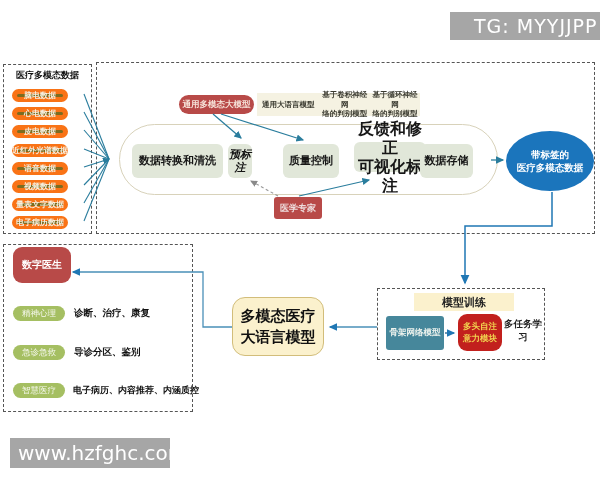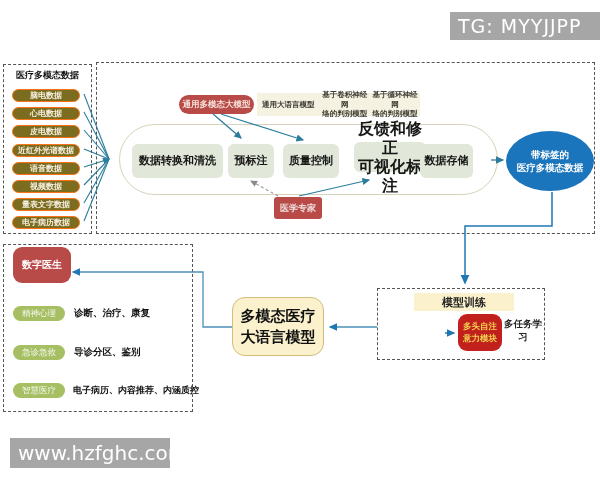--- a/index.html
+++ b/index.html
@@ -1,49 +1,49 @@
 <!DOCTYPE html>
 <html style="--olive: #7c6c20; --accent-red: #b84a48; --bright-red: #c2201d; --blue: #1b75bc; --teal: #46879b; --sage: #e1e7d9; --cream: #fbf1cd; --green: #a5bf62; --arrow: #2a7d9d;"><head>
 <meta charset="utf-8">
 <style>
   * { margin:0; padding:0; box-sizing:border-box; }
   body { background:#fff; font-family:"DejaVu Sans", "Liberation Sans", sans-serif; }
   .canvas { position:relative; width:600px; height:480px; background:#ffffff; overflow:hidden; }
 
   
   .banner { position:absolute; background:#a6a6a6; color:#fff; display:flex; align-items:center; }
-  .banner.top { left:450px; top:12px; width:150px; height:28px; font-size:19px; padding-left:8px; letter-spacing:1px; }
+  .banner.top { left:450px; top:12px; width:150px; height:28px; font-size:19px; padding-left:24px; letter-spacing:1px; }
   .banner.bottom { left:10px; top:438px; width:160px; height:30px; font-size:20px; padding-left:8px; }
 
   .dashedbox { position:absolute; border:1.5px dashed #555; background:transparent; }
 
   
   .left-panel { left:3px; top:64px; width:89px; height:170px; }
   .left-title { position:absolute; top:4px; left:0; width:100%; text-align:center; font-size:9px; font-weight:bold; color:#111; }
-  .pill-olive { position:absolute; left:8px; width:68px; height:13px; border-radius:8px;
-    background:var(--olive,#7c6c20); border:1px solid #f97316; color:#f4efdf; font-size:8px; font-weight:bold;
+  .pill-olive { position:absolute; left:8px; width:56px; height:13px; border-radius:8px;
+    background:var(--olive,#7c6c20); border:5px solid #f97316; color:#f4efdf; font-size:8px; font-weight:bold;
     display:flex; align-items:center; justify-content:center; white-space:nowrap; }
 
   
   .main-panel { left:96px; top:62px; width:499px; height:172px; }
   .main-title { position:absolute; left:110px; top:8px; width:170px; text-align:center; font-size:9.5px; font-weight:bold; color:#111; }
   .primary-model { position:absolute; left:82px; top:32px; width:75px; height:19px; border-radius:10px;
     background:var(--accent-red,#b84a48); color:#f6e3d9; font-size:8.5px; font-weight:bold;
     display:flex; align-items:center; justify-content:center; }
   .model-strip { position:absolute; left:160px; top:30px; width:163px; height:23px; background:#f5f2e2;
     display:flex; align-items:center; }
   .model-strip .alt { flex:1; text-align:center; font-size:7.5px; font-weight:bold; color:#3a3a30;
     white-space:pre-line; line-height:1.25; }
   .stadium { position:absolute; left:22px; top:61px; width:379px; height:71px; background:#fff;
     border:1.5px solid #d8d2ba; border-radius:36px; }
   .step { position:absolute; top:19px; height:34px; background:var(--sage,#e1e7d9); border-radius:6px;
     color:#161616; font-weight:bold; display:flex; align-items:center; justify-content:center;
     text-align:center; white-space:pre-line; line-height:1.2; }
   .step.s0 { left:12px;  width:91px; font-size:11px; }
-  .step.s1 { left:108px; width:46px; font-size:11px; }
+  .step.s1 { left:108px; width:24px; font-size:11px;font-style:italic; }
   .step.s2 { left:163px; width:56px; font-size:11px; }
   .step.s3 { left:234px; width:72px; font-size:16px; top:17px; height:30px;}
   .step.s4 { left:300px; width:53px; font-size:11px; }
   .expert { position:absolute; left:177px; top:134px; width:48px; height:22px; background:var(--accent-red,#b84a48);
     border-radius:3px; color:#eedcdc; font-size:9px; font-weight:bold; display:flex; align-items:center; justify-content:center; }
 
   
   .ellipse { position:absolute; left:506px; top:131px; width:88px; height:60px; border-radius:50%;
     background:var(--blue,#1b75bc); color:#fff; font-weight:bold; font-size:9.5px;
     display:flex; flex-direction:column; align-items:center; justify-content:center; line-height:1.4; text-align:center; }
@@ -121,20 +121,21 @@
     <div class="expert">医学专家</div>
   </div>
 
   <div class="ellipse">
     <span>带标签的</span>
     <span>医疗多模态数据</span>
   </div>
 
   <div class="dashedbox training-panel">
     <div class="training-title">模型训练</div>
+    <div class="backbone">骨架网络模型</div>
     <div class="attention">
       <span>多头自注</span>
       <span>意力模块</span>
     </div>
     <div class="multitask">多任务学习</div>
   </div>
 
   <div class="llm-box">
     <span>多模态医疗</span>
     <span>大语言模型</span>

